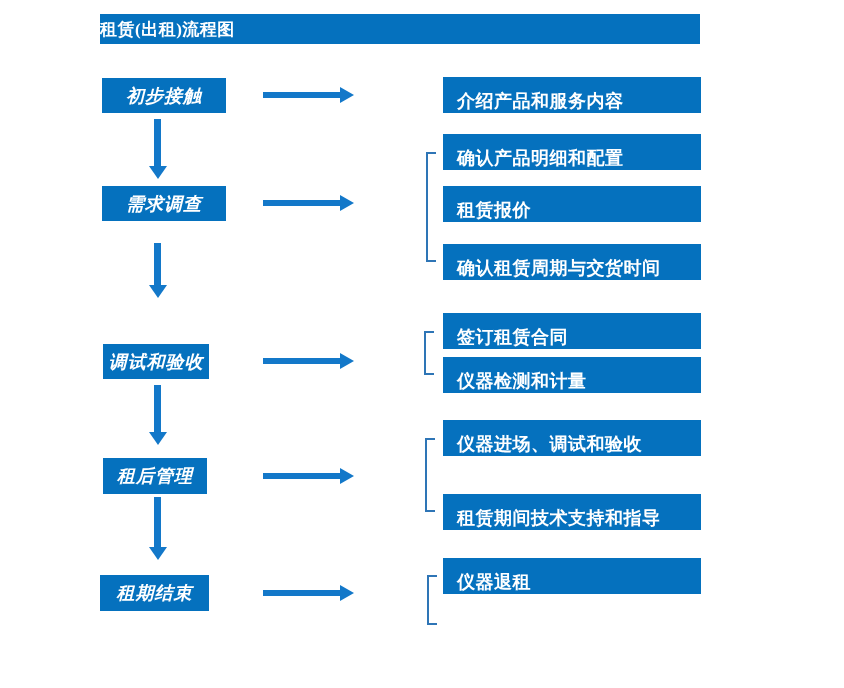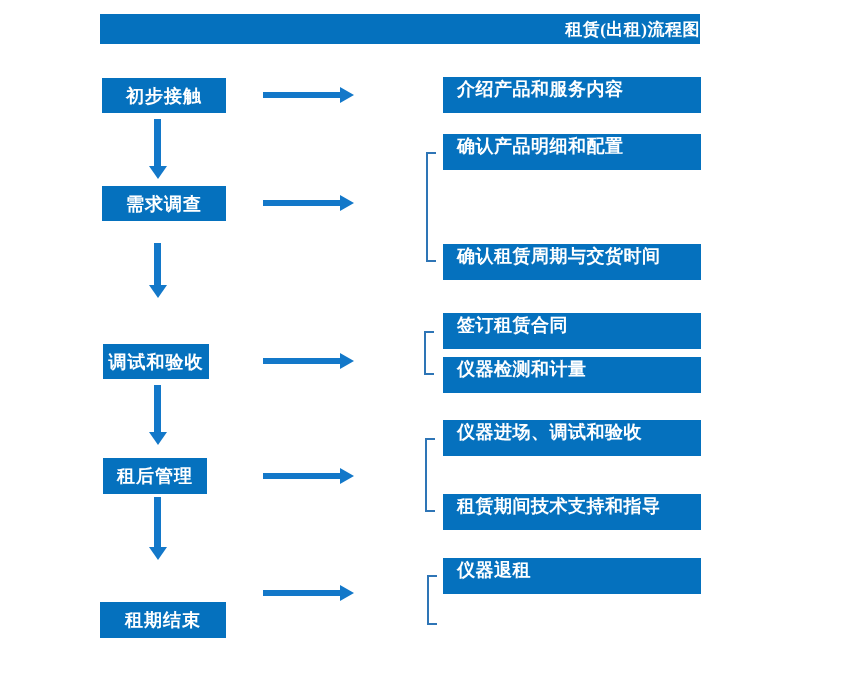--- a/index.html
+++ b/index.html
@@ -19,40 +19,40 @@
     overflow: hidden;
   }
   .title-bar {
     position: absolute;
     left: 100px; top: 14px; width: 600px; height: 30px;
     background: var(--box-blue);
     color: var(--text-white);
     font-weight: bold;
     font-size: 17px;
     letter-spacing: 0.5px;
-    display: flex; align-items: center; justify-content: flex-end;
+    display: flex; align-items: center; justify-content: flex-start;
   }
   .lbox {
     position: absolute;
     background: var(--box-blue);
     color: var(--text-white);
     font-weight: bold;
     font-size: 18px;
     letter-spacing: 1px;
-    display: flex; align-items: center; justify-content: center;
+    display: flex; align-items: center; justify-content: center; font-style: italic;
   }
   .rbox {
     position: absolute;
     left: 443px; width: 258px; height: 36px;
     background: var(--box-blue);
     color: var(--text-white);
     font-weight: bold;
     font-size: 18px;
     letter-spacing: 0.5px;
-    display: flex; align-items: flex-start;
+    display: flex; align-items: flex-end;
     padding-left: 14px;
     box-sizing: border-box;
     white-space: nowrap;
   }
   .harrow {
     position: absolute;
     height: 6px;
     background: var(--arrow-blue);
   }
   .harrow::after {
@@ -103,21 +103,21 @@
   </div>
   <div class="lbox" style="left:102px;top:186px;width:124px;height:35px">
     <span>需求调查</span>
   </div>
   <div class="lbox" style="left:103px;top:344px;width:106px;height:35px">
     <span>调试和验收</span>
   </div>
   <div class="lbox" style="left:103px;top:458px;width:104px;height:36px">
     <span>租后管理</span>
   </div>
-  <div class="lbox" style="left:100px;top:602px;width:126px;height:36px">
+  <div class="lbox" style="left:100px;top:575px;width:109px;height:36px">
     <span>租期结束</span>
   </div>
 
   <div class="varrow" style="left:154px;top:119px;height:47px"></div>
   <div class="varrow" style="left:154px;top:243px;height:42px"></div>
   <div class="varrow" style="left:154px;top:385px;height:47px"></div>
   <div class="varrow" style="left:154px;top:497px;height:50px"></div>
 
   <div class="harrow" style="left:263px;top:92px;width:77px"></div>
   <div class="harrow" style="left:263px;top:200px;width:77px"></div>
@@ -129,20 +129,23 @@
   <div class="bracket" style="left:424px;top:331px;height:44px"></div>
   <div class="bracket" style="left:425px;top:438px;height:74px"></div>
   <div class="bracket" style="left:427px;top:575px;height:50px"></div>
 
   <div class="rbox" style="top:77px">
     <span>介绍产品和服务内容</span>
   </div>
   <div class="rbox" style="top:134px">
     <span>确认产品明细和配置</span>
   </div>
+  <div class="rbox" style="top:186px">
+    <span>租赁报价</span>
+  </div>
   <div class="rbox" style="top:244px">
     <span>确认租赁周期与交货时间</span>
   </div>
   <div class="rbox" style="top:313px">
     <span>签订租赁合同</span>
   </div>
   <div class="rbox" style="top:357px">
     <span>仪器检测和计量</span>
   </div>
   <div class="rbox" style="top:420px">

